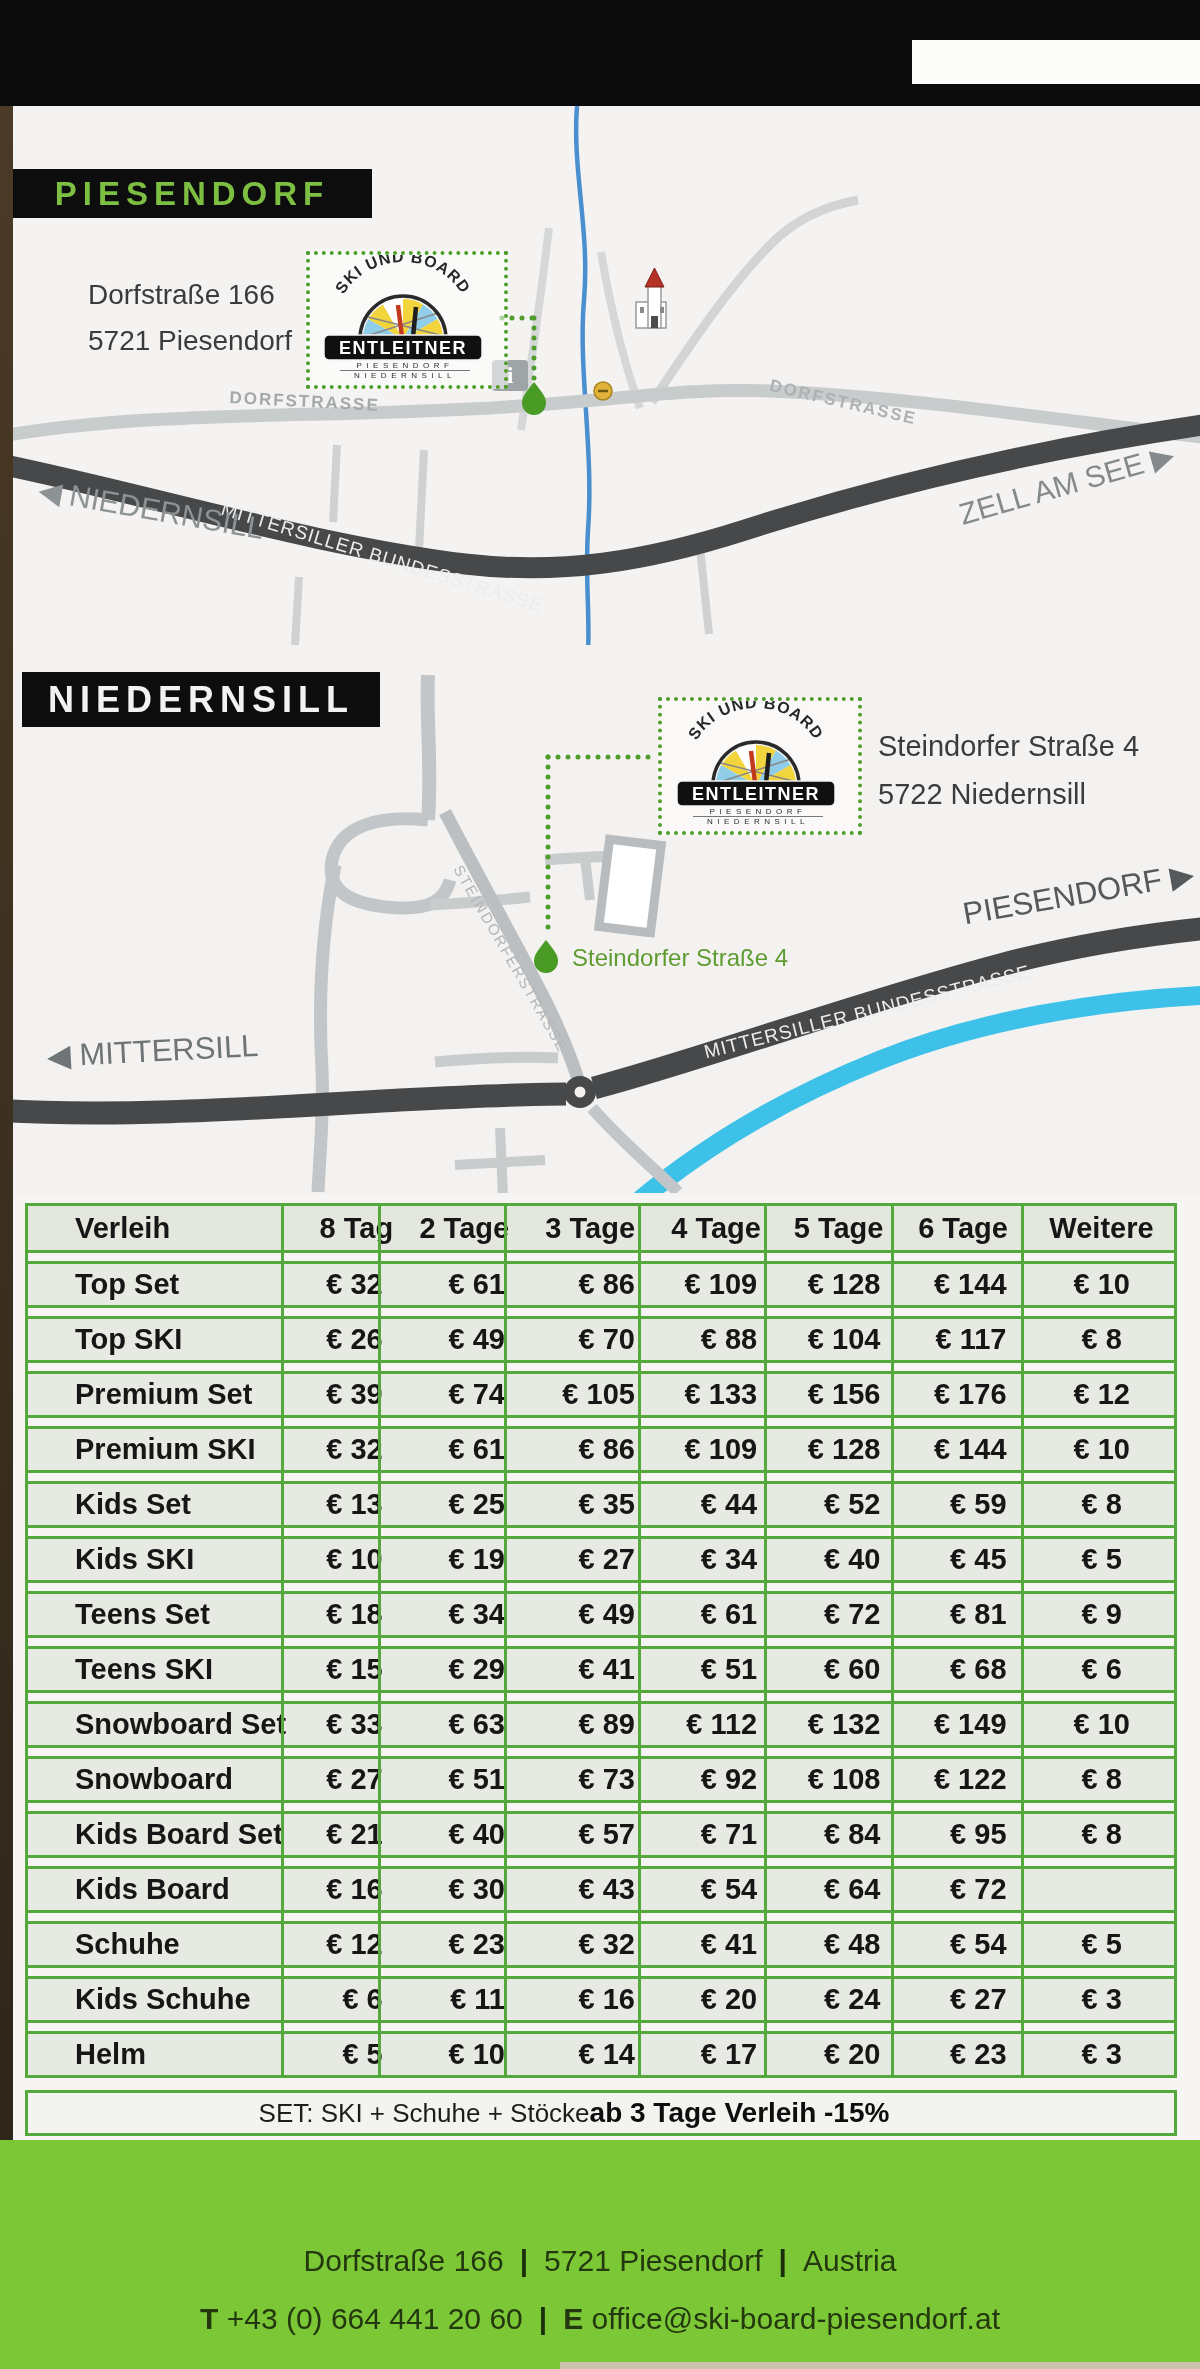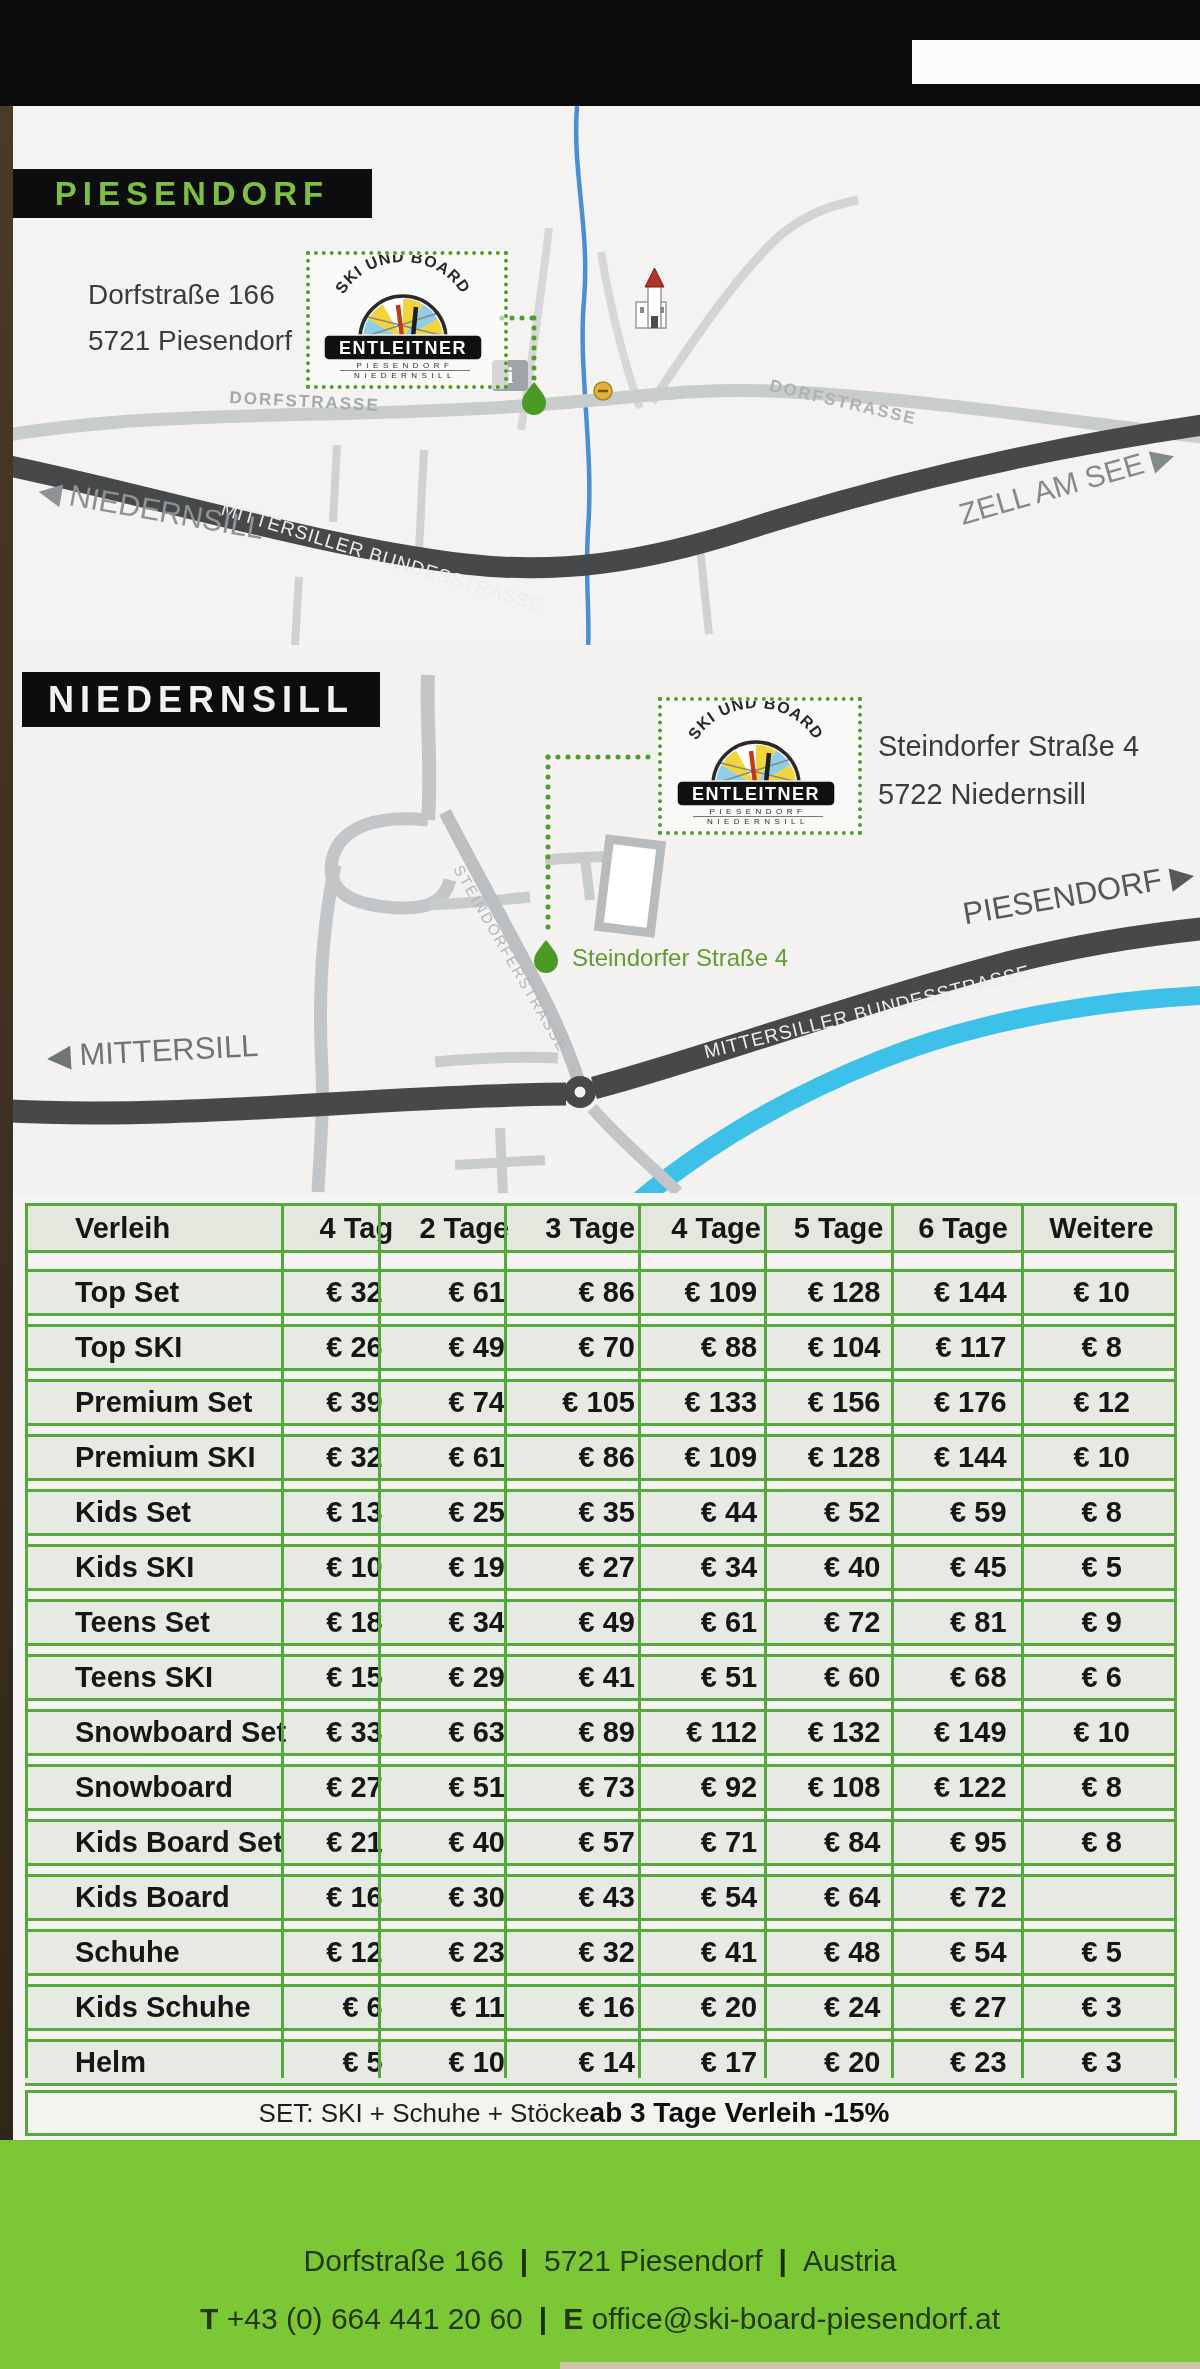--- a/index.html
+++ b/index.html
@@ -46,21 +46,21 @@
   .logo-box.l2{left:658px;top:697px;width:196px;height:130px;}
   .lg-arc{font-size:16px;font-weight:bold;fill:#262626;letter-spacing:1px;}
   .lg-name{font-size:18px;font-weight:bold;fill:#ffffff;letter-spacing:1.5px;text-anchor:middle;}
   .lg-sub{font-size:8px;fill:#2d2d2d;letter-spacing:4.5px;text-anchor:middle;}
   
   .tablewrap{position:absolute;left:0;top:1195px;width:1200px;height:945px;background:#f6f5f3;}
   .t-head,.t-row{display:flex;box-sizing:border-box;align-items:center;
     border-top:3px solid #55a83b;border-bottom:3px solid #55a83b;background:#e7eae2;
     font-weight:bold;color:#161616;padding-left:36px;}
   .t-head{position:absolute;left:25px;top:8px;width:1152px;height:50px;font-size:29px;background:#e3e7dd;}
-  .t-rows{position:absolute;left:25px;top:66px;width:1152px;display:flex;flex-direction:column;gap:8px;margin-top:8px;}
+  .t-rows{position:absolute;left:25px;top:66px;width:1152px;display:flex;flex-direction:column;gap:8px;}
   .t-row{height:47px;font-size:29px;}
   .tc{box-sizing:border-box;overflow:hidden;white-space:nowrap;}
   .w0{width:256px;padding-left:14px;}
   .w1{width:97px;}.w2{width:126px;}.w3{width:134px;}.w4{width:126px;}.w5{width:127px;}.w6{width:130px;}
   .w7{width:156px;text-align:center;}
   .t-head .tc{text-align:center;}
   .t-head .w0{text-align:left;}
   .t-row .c-p{text-align:right;padding-right:20px;}
   .t-row .w7{text-align:center;padding-right:0;}
   .vline{position:absolute;top:8px;height:875px;width:3px;background:#55a83b;}
@@ -226,21 +226,21 @@
       <text class="lg-name" x="93" y="99">ENTLEITNER</text>
       <text class="lg-sub" x="95" y="113">PIESENDORF</text>
       <line x1="30" y1="115.5" x2="160" y2="115.5" stroke="#555" stroke-width="0.8"></line>
       <text class="lg-sub" x="95" y="123">NIEDERNSILL</text>
     </svg>
   </div>
 
   <div class="tablewrap">
     <div class="t-head">
       <div class="tc w0">Verleih</div>
-      <div class="tc w1">4 Tag</div>
+      <div class="tc w1">8 Tag</div>
       <div class="tc w2">2 Tage</div>
       <div class="tc w3">3 Tage</div>
       <div class="tc w4">4 Tage</div>
       <div class="tc w5">5 Tage</div>
       <div class="tc w6">6 Tage</div>
       <div class="tc w7">Weitere</div>
     </div>
     <div class="t-rows">
     <div class="t-row">
       <div class="tc w0 c-label">Top Set</div>

